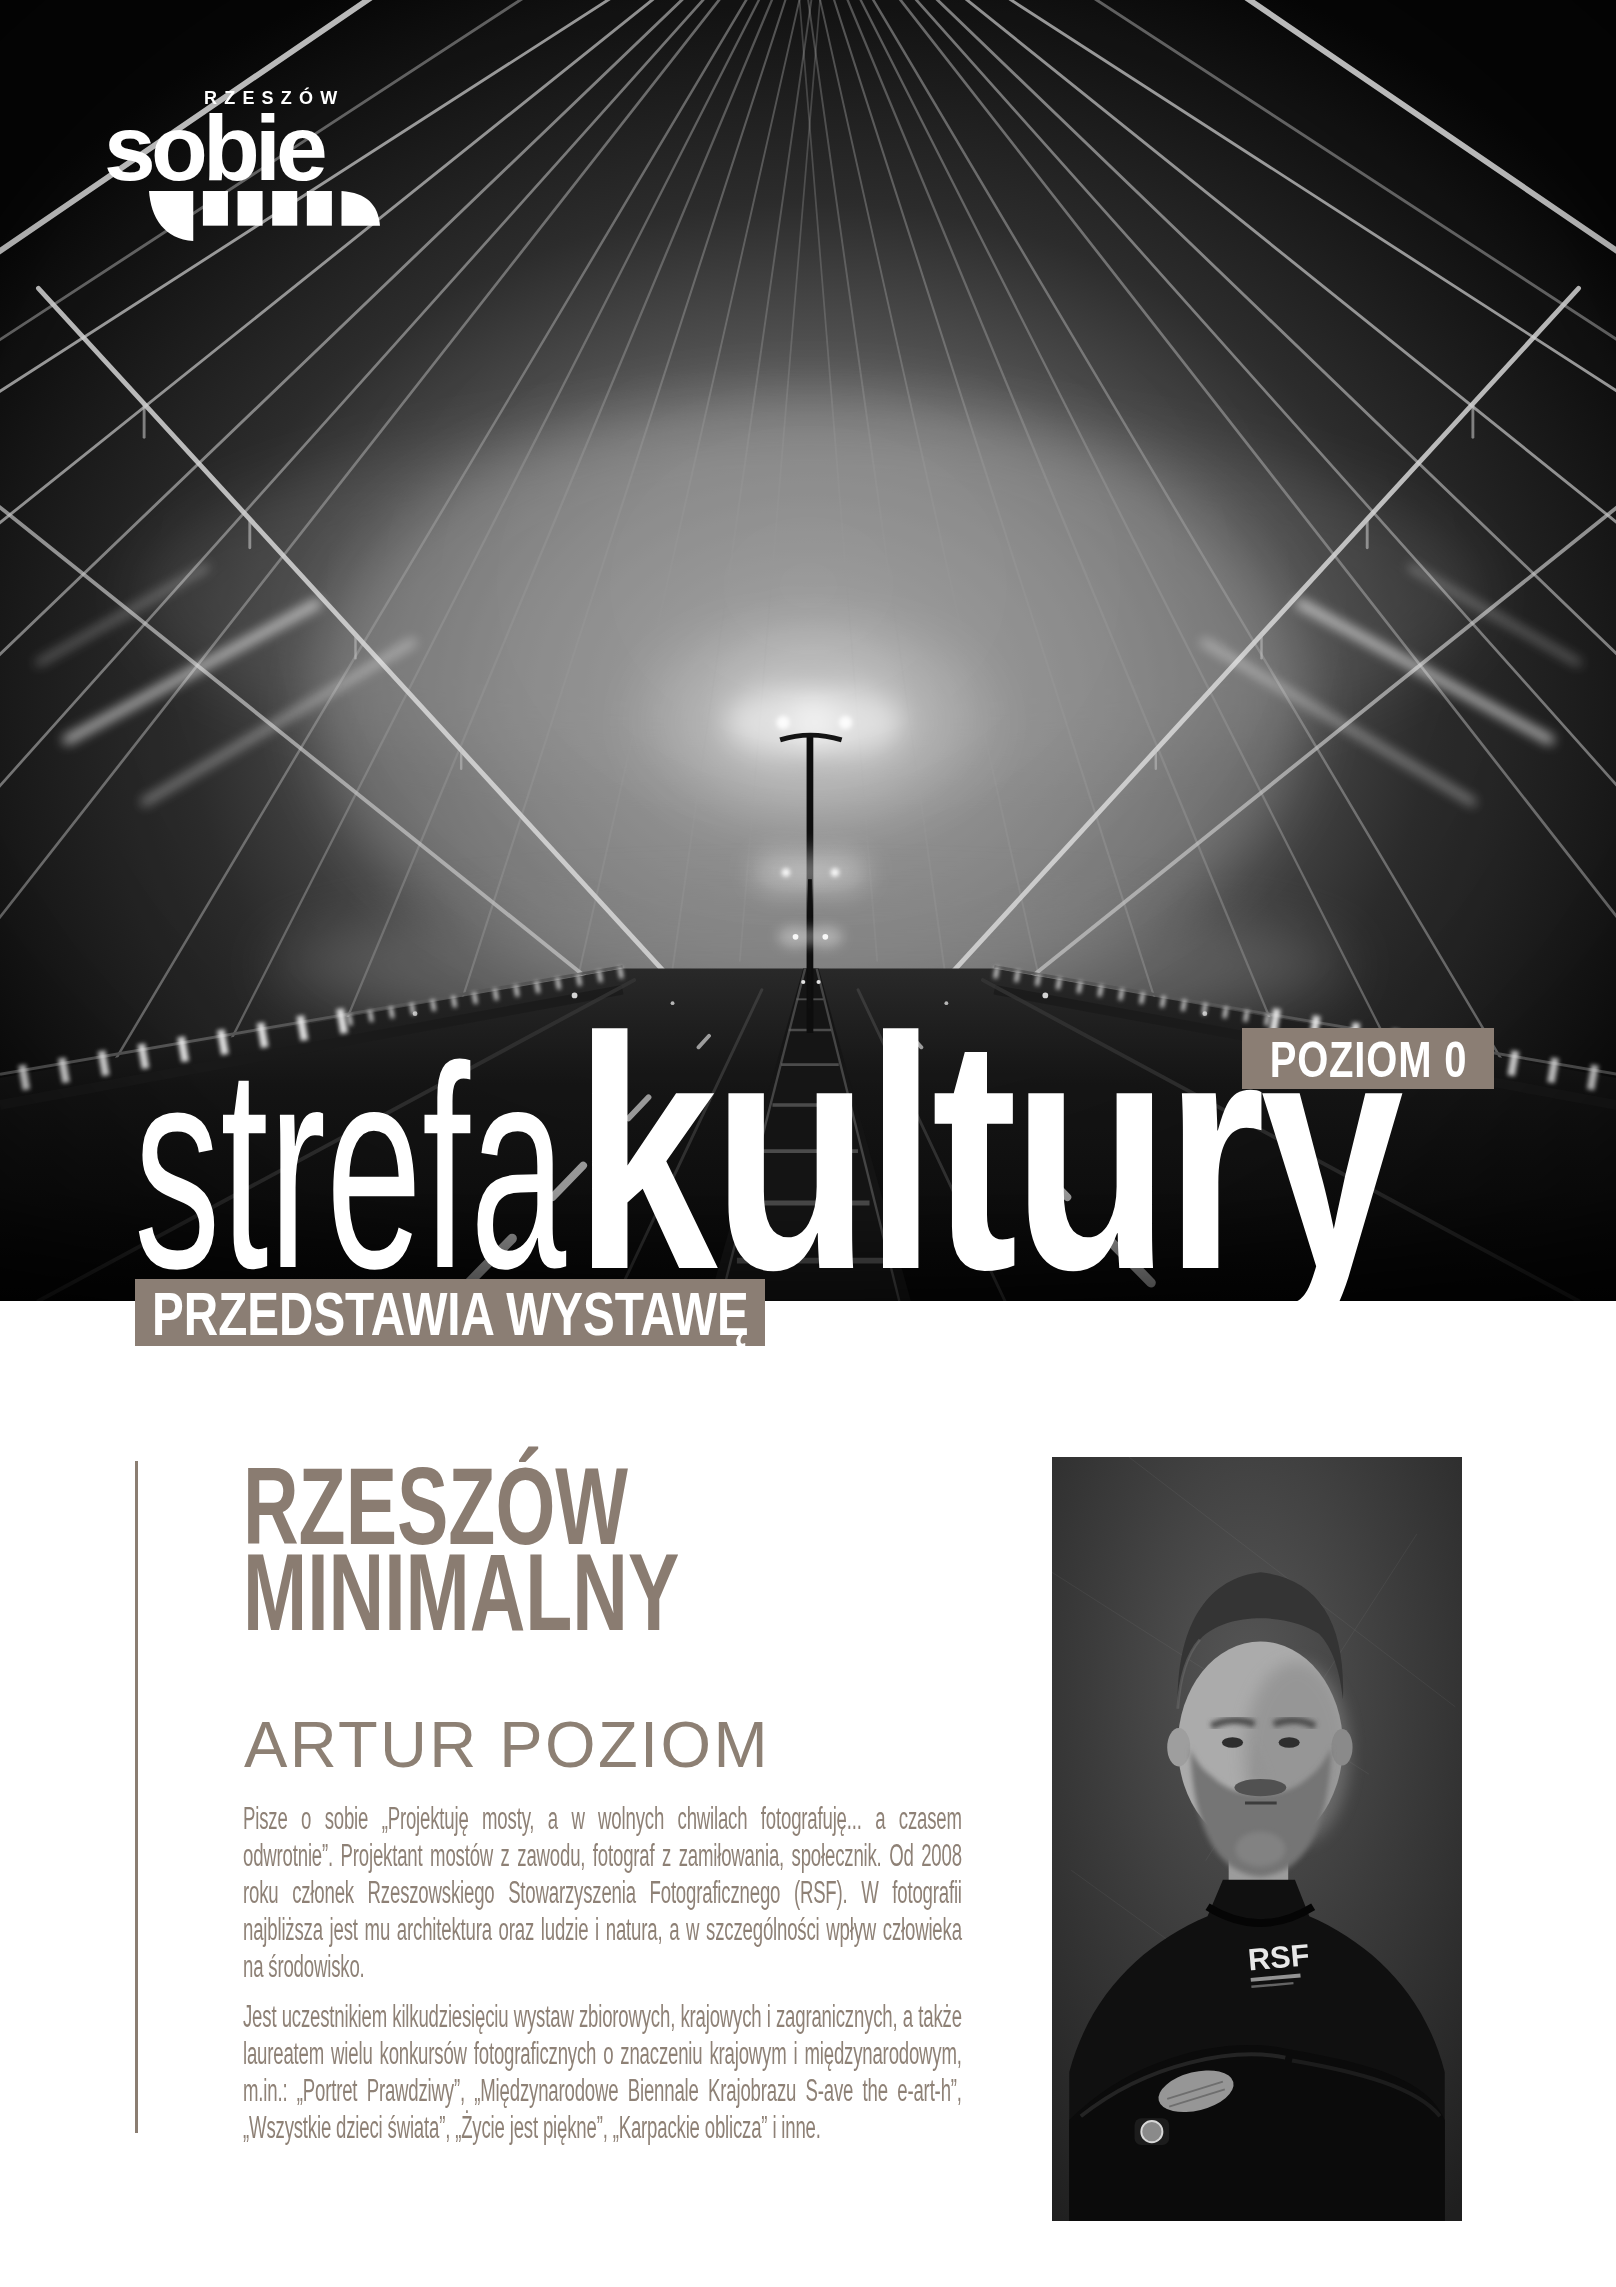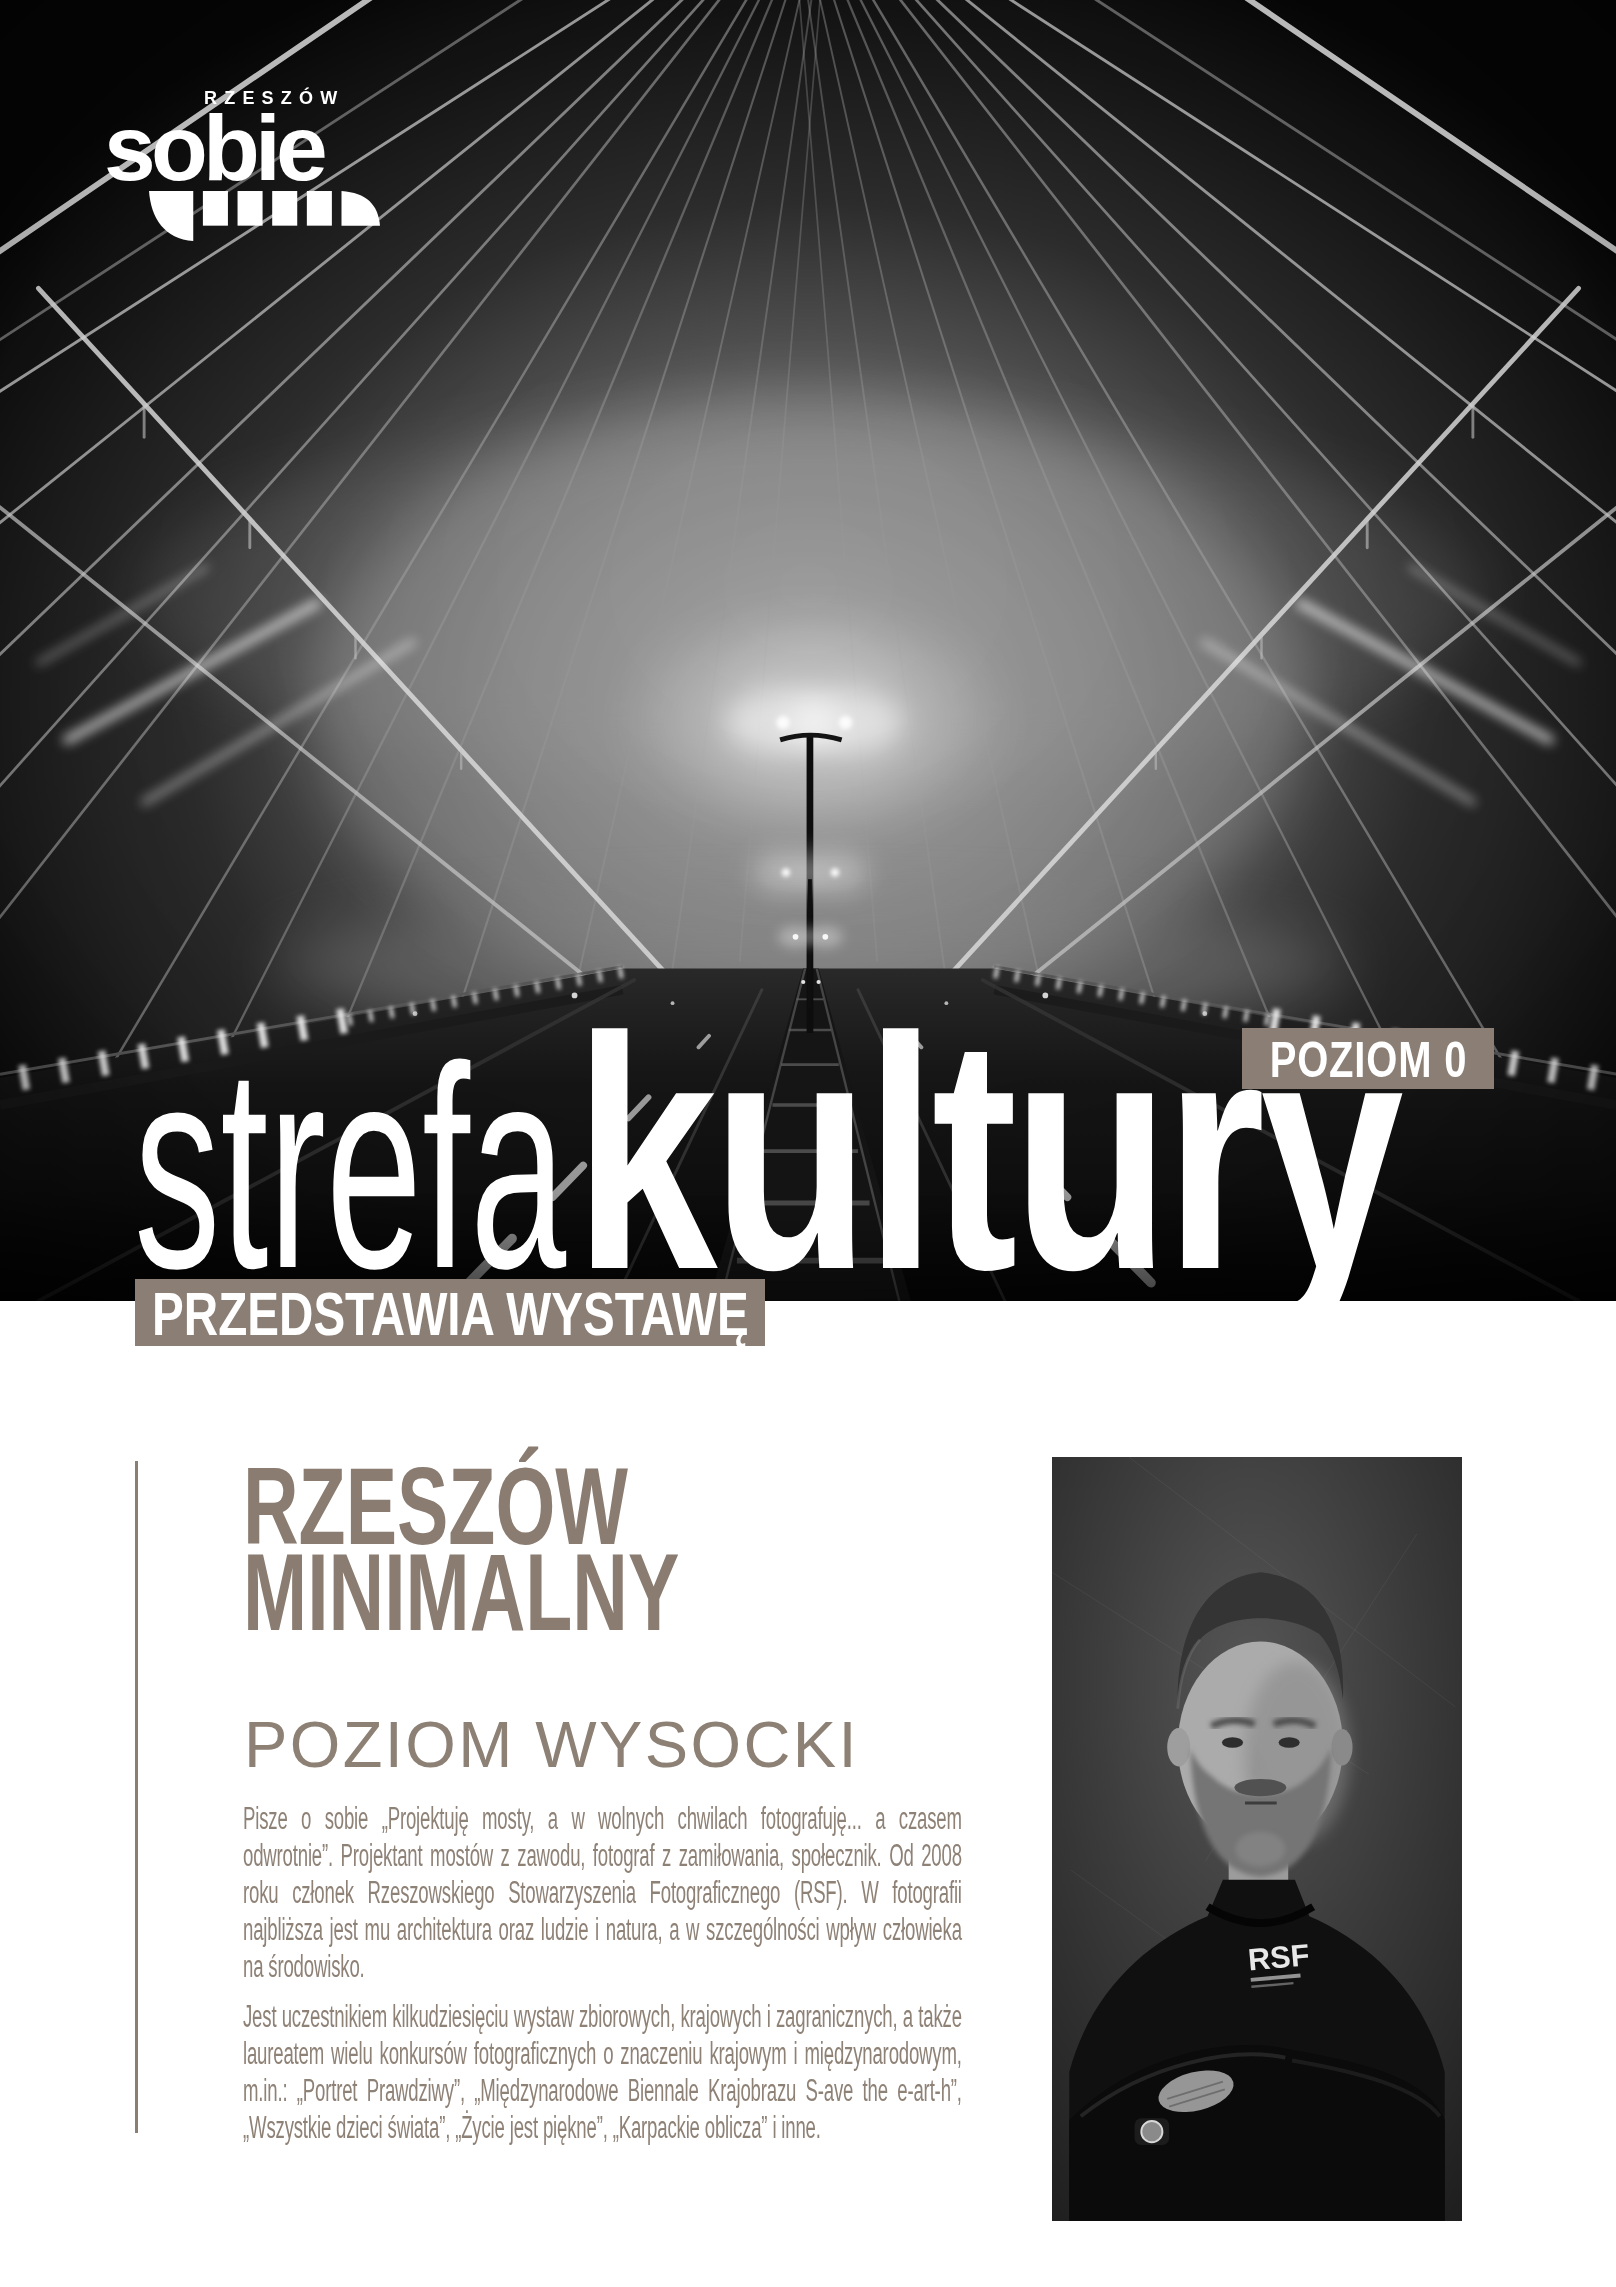--- a/index.html
+++ b/index.html
@@ -244,21 +244,21 @@
     <span>PRZEDSTAWIA WYSTAWĘ</span>
   </div>
 
   <div class="rule"></div>
 
   <h1 class="ex-title" style="margin:0">
     <span class="line">RZESZÓW</span>
     <span class="line">MINIMALNY</span>
   </h1>
 
-  <h2 class="ex-author" style="margin:0;font-weight:400">POZIOM WYSOCKI</h2>
+  <h2 class="ex-author" style="margin:0;font-weight:400">ARTUR POZIOM</h2>
 
   <div class="bio">
     <p>Pisze o sobie „Projektuję mosty, a w wolnych chwilach fotografuję... a czasem odwrotnie”. Projektant mostów z zawodu, fotograf z zamiłowania, społecznik. Od 2008 roku członek Rzeszowskiego Stowarzyszenia Fotograficznego (RSF). W fotografii najbliższa jest mu architektura oraz ludzie i natura, a w szczególności wpływ człowieka na środowisko.</p>
     <p>Jest uczestnikiem kilkudziesięciu wystaw zbiorowych, krajowych i zagranicznych, a także laureatem wielu konkursów fotograficznych o znaczeniu krajowym i międzynarodowym, m.in.: „Portret Prawdziwy”, „Międzynarodowe Biennale Krajobrazu S-ave the e-art-h”, „Wszystkie dzieci świata”, „Życie jest piękne”, „Karpackie oblicza” i inne.</p>
   </div>
 
   <figure class="portrait" style="margin:0" role="img" aria-label="Black-and-white studio portrait of a bearded man with arms crossed, wearing a dark T-shirt, against a grey canvas backdrop">
     <svg viewBox="0 0 427 795" preserveAspectRatio="none">
       <defs>
         <radialGradient id="pbg" cx="48%" cy="30%" r="85%">

